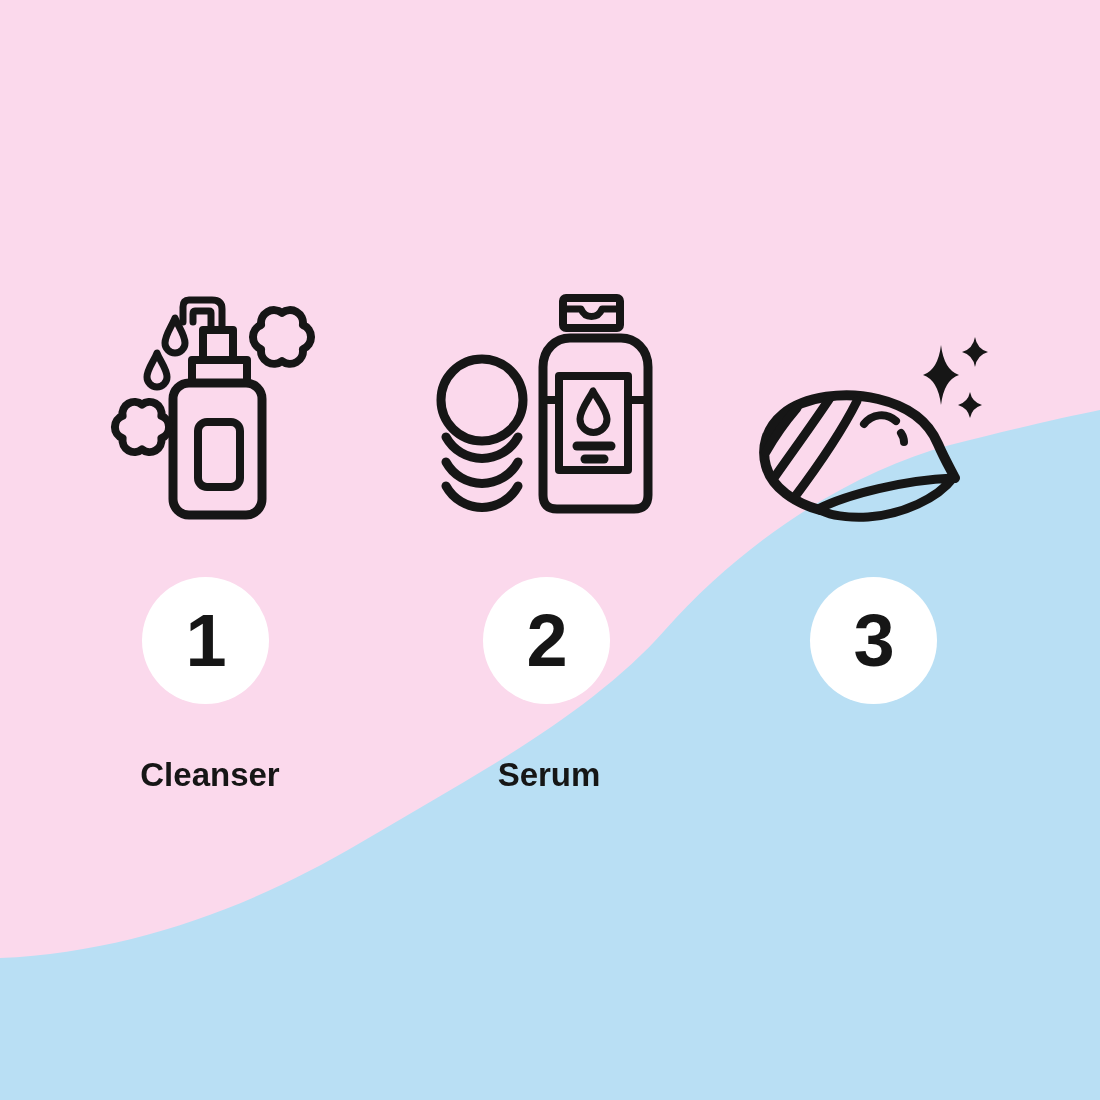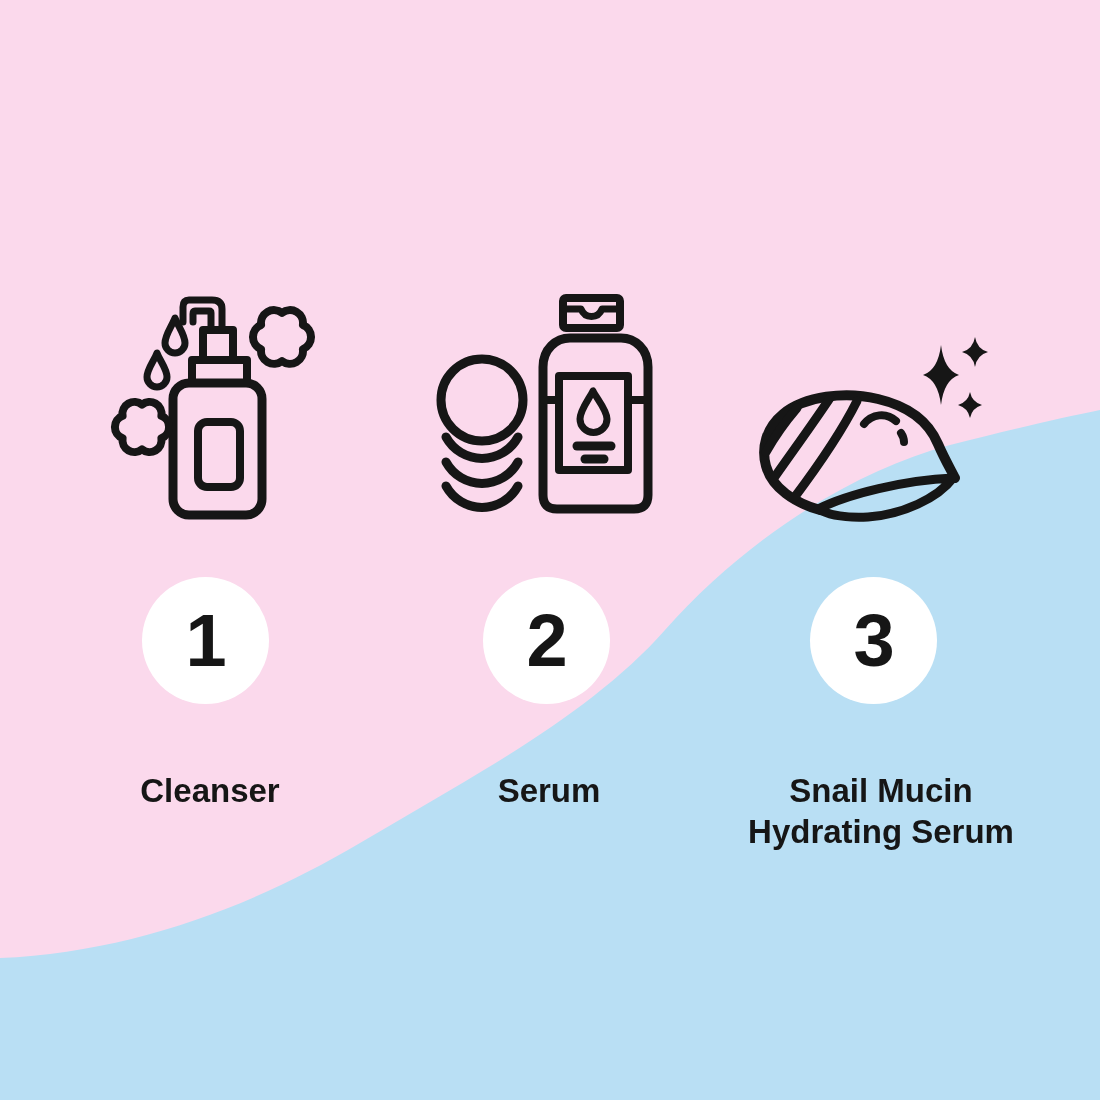--- a/index.html
+++ b/index.html
@@ -22,21 +22,21 @@
     width:127px;height:127px;border-radius:50%;
     background:var(--badge-white);
     display:flex;align-items:center;justify-content:center;
     top:577px;
   }
   .badge span{
     font-size:74px;font-weight:bold;color:var(--ink);
     line-height:1;letter-spacing:-1px;
   }
   .step-label{
-    position:absolute;top:770px;
+    position:absolute;top:754px;
     transform:translateX(-50%);
     text-align:center;
     font-size:33px;font-weight:bold;color:var(--ink);
     line-height:41px;white-space:nowrap;
   }
   .step-label span{display:block;}
   .stroke{fill:none;stroke:var(--ink);stroke-linecap:round;stroke-linejoin:round;}
   .fill{fill:var(--ink);stroke:none;}
 </style>
 </head>
@@ -117,18 +117,14 @@
   </div>
 
   <div class="step-label" style="left:210px;">
     <span>Cleanser</span>
     <span></span>
   </div>
   <div class="step-label" style="left:549px;">
     <span>Serum</span>
     <span></span>
   </div>
-  <div class="step-label" style="left:881px;">
-    <span>Snail Mucin</span>
-    <span>Hydrating Serum</span>
-  </div>
 
 </div>
 
 </body></html>

